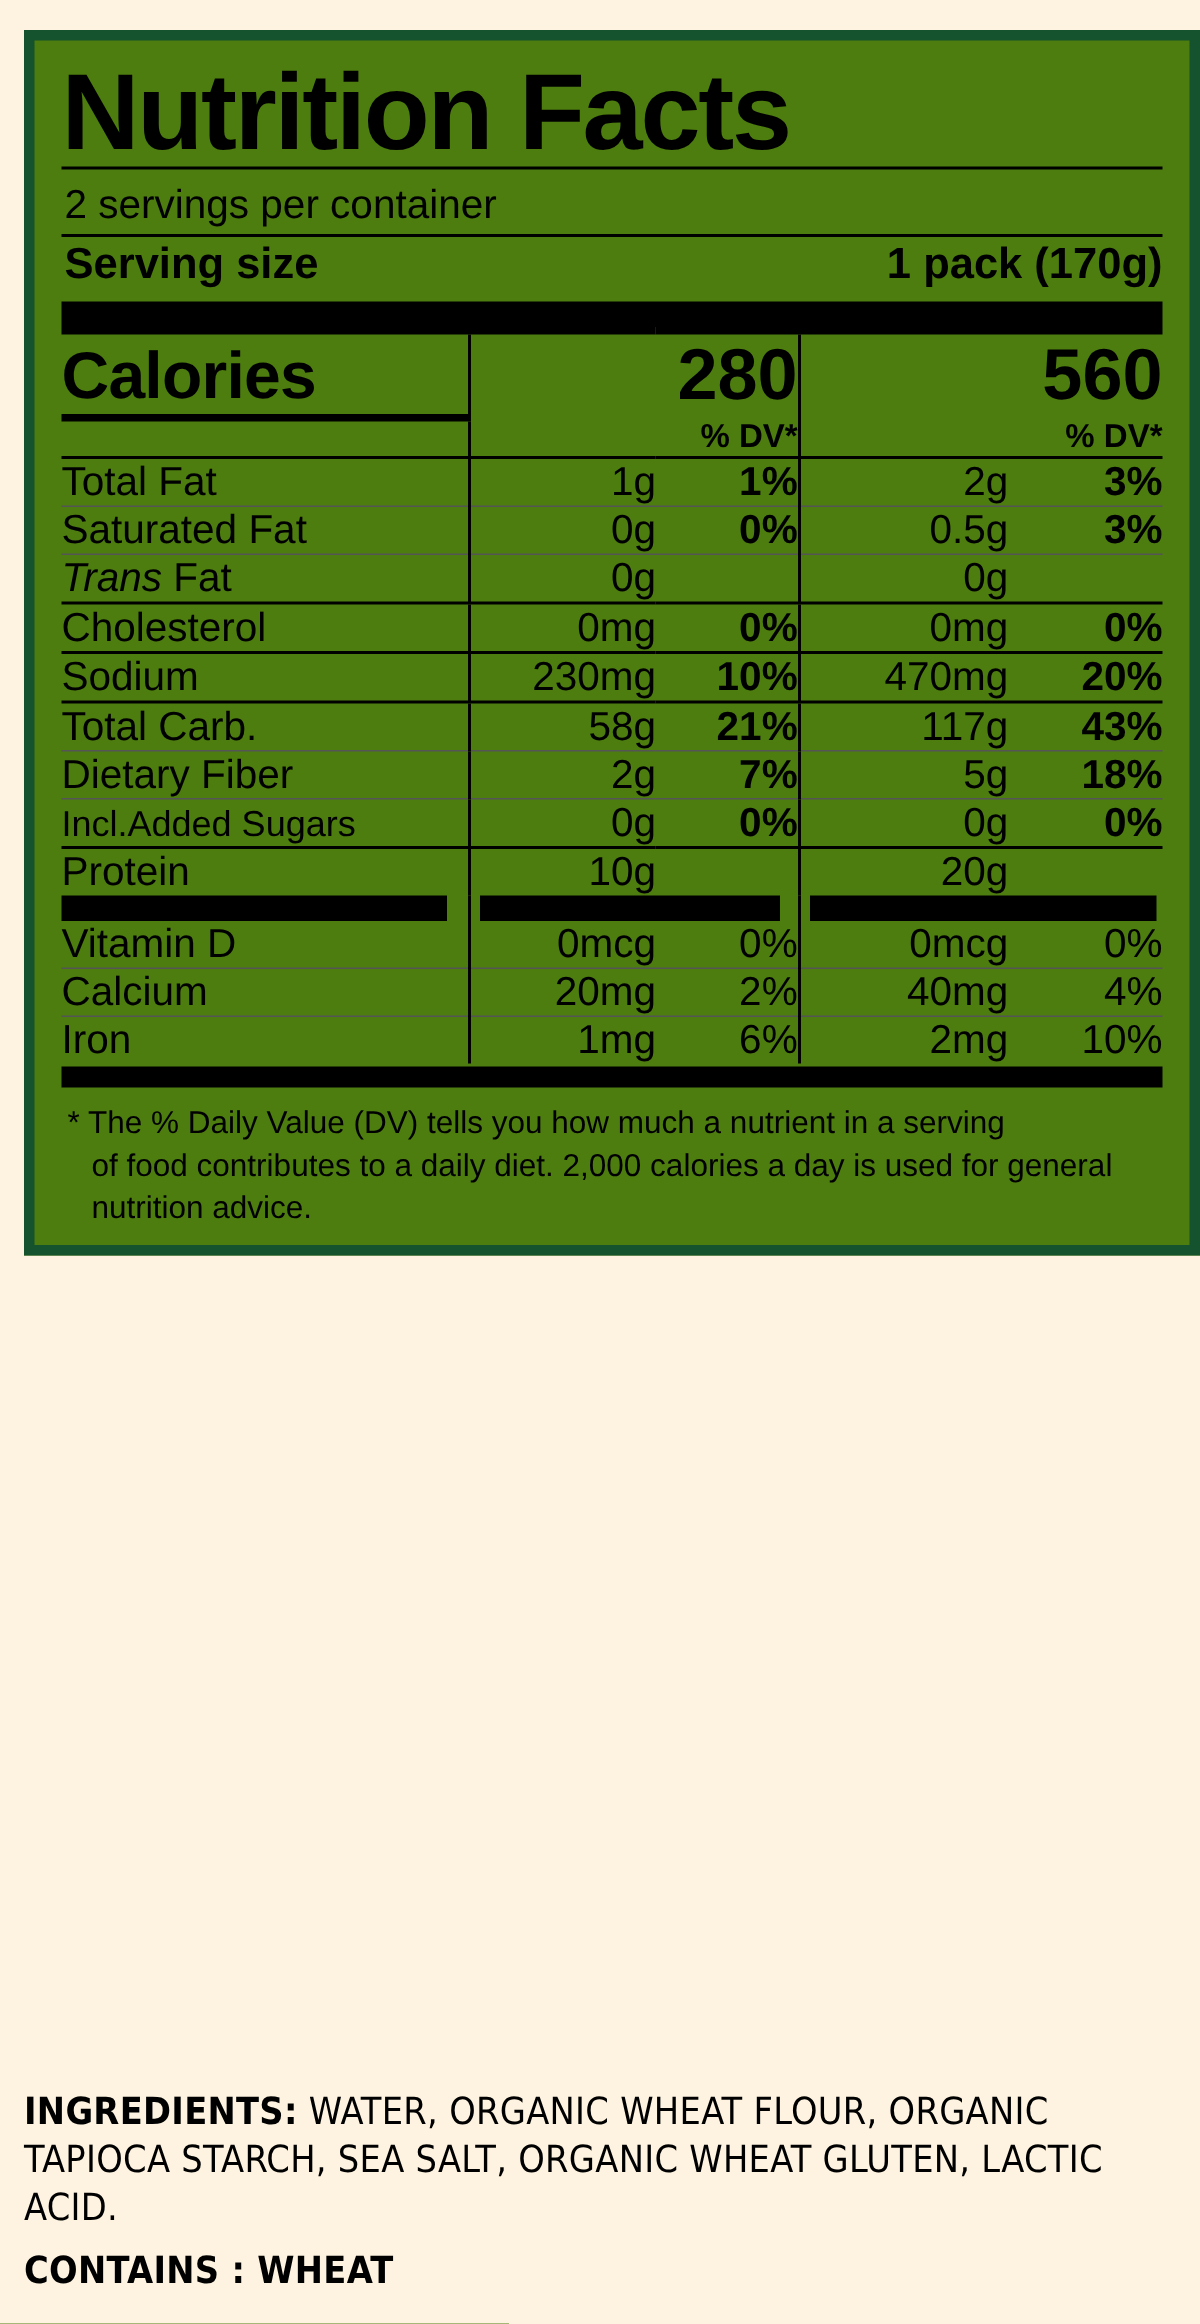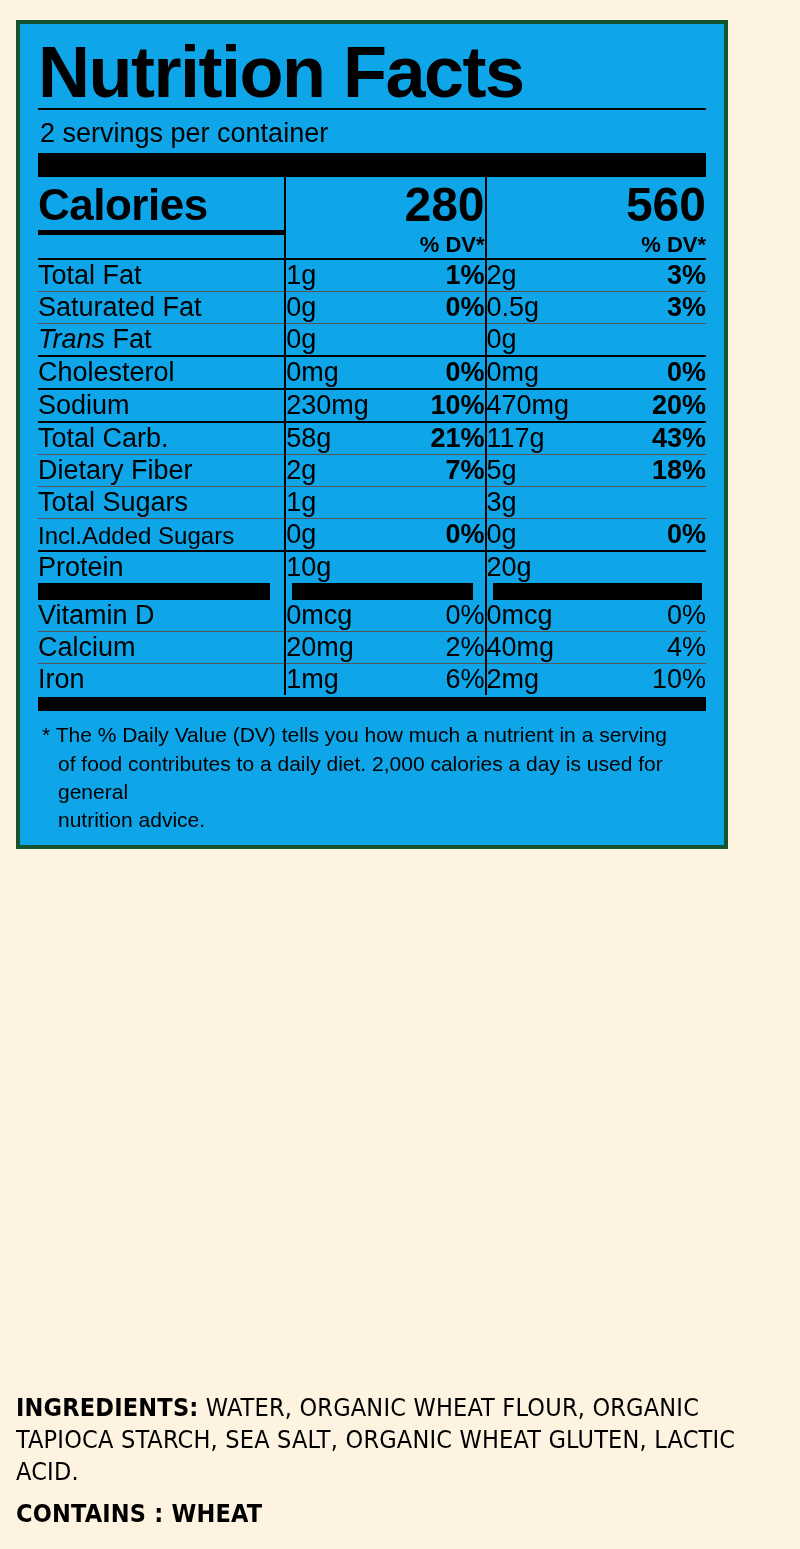--- a/index.html
+++ b/index.html
@@ -20,24 +20,24 @@
     width: 800px;
     height: 1549px;
     box-sizing: border-box;
   }
 
   
   .panel {
     position: absolute;
     left: 16px;
     top: 20px;
-    width: 712px;
+    width: 784px;
     box-sizing: border-box;
-    background: #0ea5e9;
-    border: 4px solid #14532d;
+    background: #4d7c0f;
+    border: 7px solid #14532d;
     padding: 10px 18px 8px 18px;
   }
 
   .nf-title {
     font-weight: bold;
     font-size: 72px;
     line-height: 0.95;
     letter-spacing: -1.5px;
     text-align: left;
     white-space: nowrap;
@@ -70,21 +70,21 @@
     padding: 0;
     vertical-align: bottom;
   }
 
   .col-name  { width: 37%; }
   .col-amt1  { width: 17%; }
   .col-dv1   { width: 13%; }
   .col-amt2  { width: 19%; }
   .col-dv2   { width: 14%; }
 
-  .vline-l { border-left: 2px solid #000; }
+  .vline-l { border-left: 2px solid #000; text-align: right; }
 
   .cell { padding: 6px 6px 7px 8px; }
   .cell-name { padding: 7px 4px 8px 2px; }
   .dv { text-align: right; font-weight: bold; padding-right: 10px; }
 
   .hdr-col {
     font-weight: bold;
     font-size: 25px;
     text-align: right;
     padding: 6px 10px 4px 8px;
@@ -152,20 +152,24 @@
 <div class="page">
 
   <div class="panel">
 
     <div class="nf-title">Nutrition Facts</div>
     <div class="rule-thin"></div>
 
     <div class="servings">2 servings per container</div>
     <div class="rule-thin"></div>
 
+    <div class="serving-size-row">
+      <span>Serving size</span>
+      <span>1 pack (170g)</span>
+    </div>
 
     <div class="rule-black-bar"></div>
 
     <table class="nf">
       <colgroup>
         <col class="col-name">
         <col class="col-amt1">
         <col class="col-dv1">
         <col class="col-amt2">
         <col class="col-dv2">
@@ -234,27 +238,20 @@
       </tr>
 
       <tr class="row-line-thin">
         <td class="cell-name indent1">Dietary Fiber</td>
         <td class="cell vline-l">2g</td>
         <td class="cell dv">7%</td>
         <td class="cell vline-l">5g</td>
         <td class="cell dv">18%</td>
       </tr>
 
-      <tr class="row-line-thin">
-        <td class="cell-name indent1">Total Sugars</td>
-        <td class="cell vline-l">1g</td>
-        <td class="cell dv"></td>
-        <td class="cell vline-l">3g</td>
-        <td class="cell dv"></td>
-      </tr>
 
       <tr class="row-line-thin">
         <td class="cell-name indent2" style="font-size:24px;">Incl.Added Sugars</td>
         <td class="cell vline-l">0g</td>
         <td class="cell dv">0%</td>
         <td class="cell vline-l">0g</td>
         <td class="cell dv">0%</td>
       </tr>
 
       <tr class="row-line">

